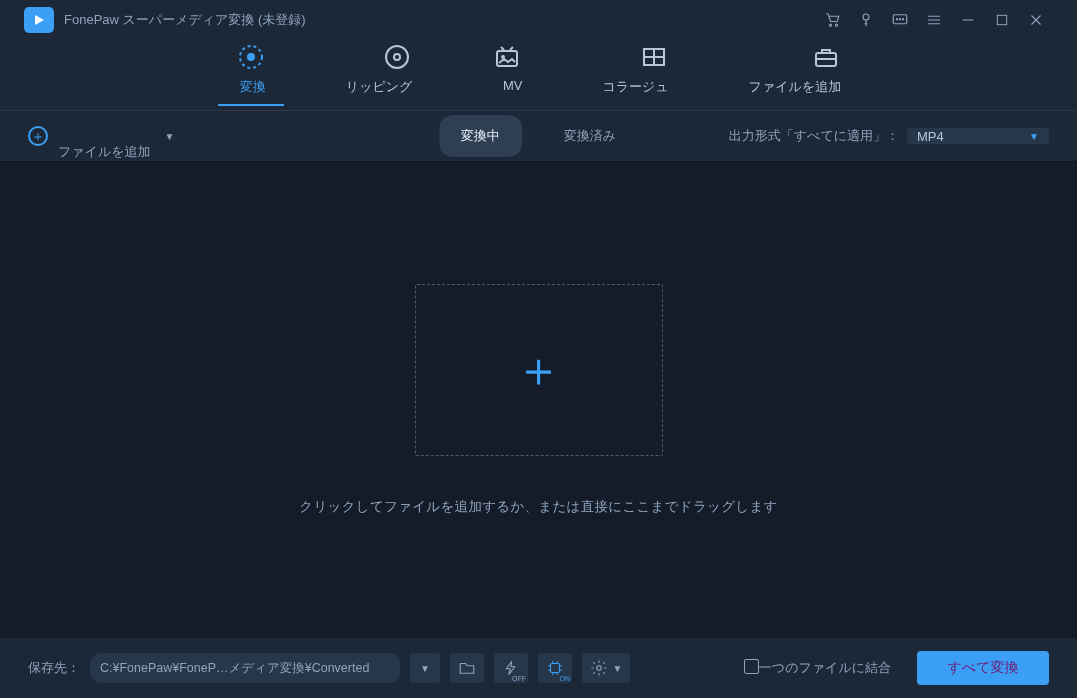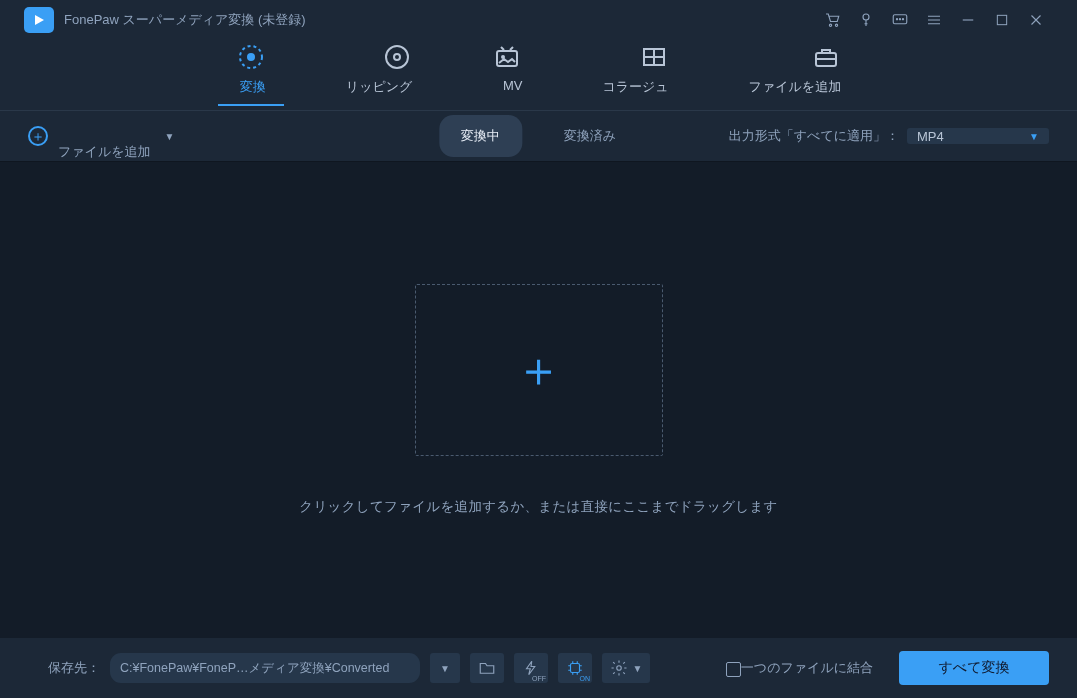--- a/index.html
+++ b/index.html
@@ -178,21 +178,21 @@
   letter-spacing: 0.3px;
 }
 .footer {
   height: 60px;
   display: flex;
   align-items: center;
   padding: 0 28px;
   background: #1c2837;
   gap: 10px;
 }
-.save-label { color: #8fa3bd; font-size: 13px; margin-left: 20px; }
+.save-label { color: #8fa3bd; font-size: 13px; }
 .path-box {
   width: 310px;
   height: 30px;
   background: #26374b;
   border-radius: 11px;
   display: flex;
   align-items: center;
   padding: 0 10px;
   color: #8fa3bd;
   font-size: 12.5px;
@@ -239,42 +239,42 @@
   display: flex;
   align-items: center;
   justify-content: center;
   cursor: pointer;
   gap: 5px;
 }
 .settings-btn svg { stroke: #8fa3bd; fill: none; stroke-width: 1.5; }
 .footer-spacer { flex: 1; }
 .merge-check {
   display: flex;
-  align-items: flex-end;
+  align-items: flex-start;
   gap: 0;
   cursor: pointer;
   color: #8fa3bd;
   margin-left: 29px;
 }
 .checkbox {
   width: 15px;
   height: 15px;
   border: 1.5px solid #8fa3bd;
   border-radius: 2px;
 }
 .convert-btn {
-  width: 150px;
+  width: 132px;
   height: 34px;
   background: #3a9ff5;
   border-radius: 4px;
   display: flex;
   align-items: center;
   justify-content: center;
   cursor: pointer;
-  color: #0f172a;
+  color: #701a75;
   font-size: 14px;
   margin-left: 16px;
 }
 </style>
 </head>
 <body>
 
 <div class="titlebar">
   <div class="app-icon">
     <svg width="14" height="14" viewBox="0 0 14 14">

